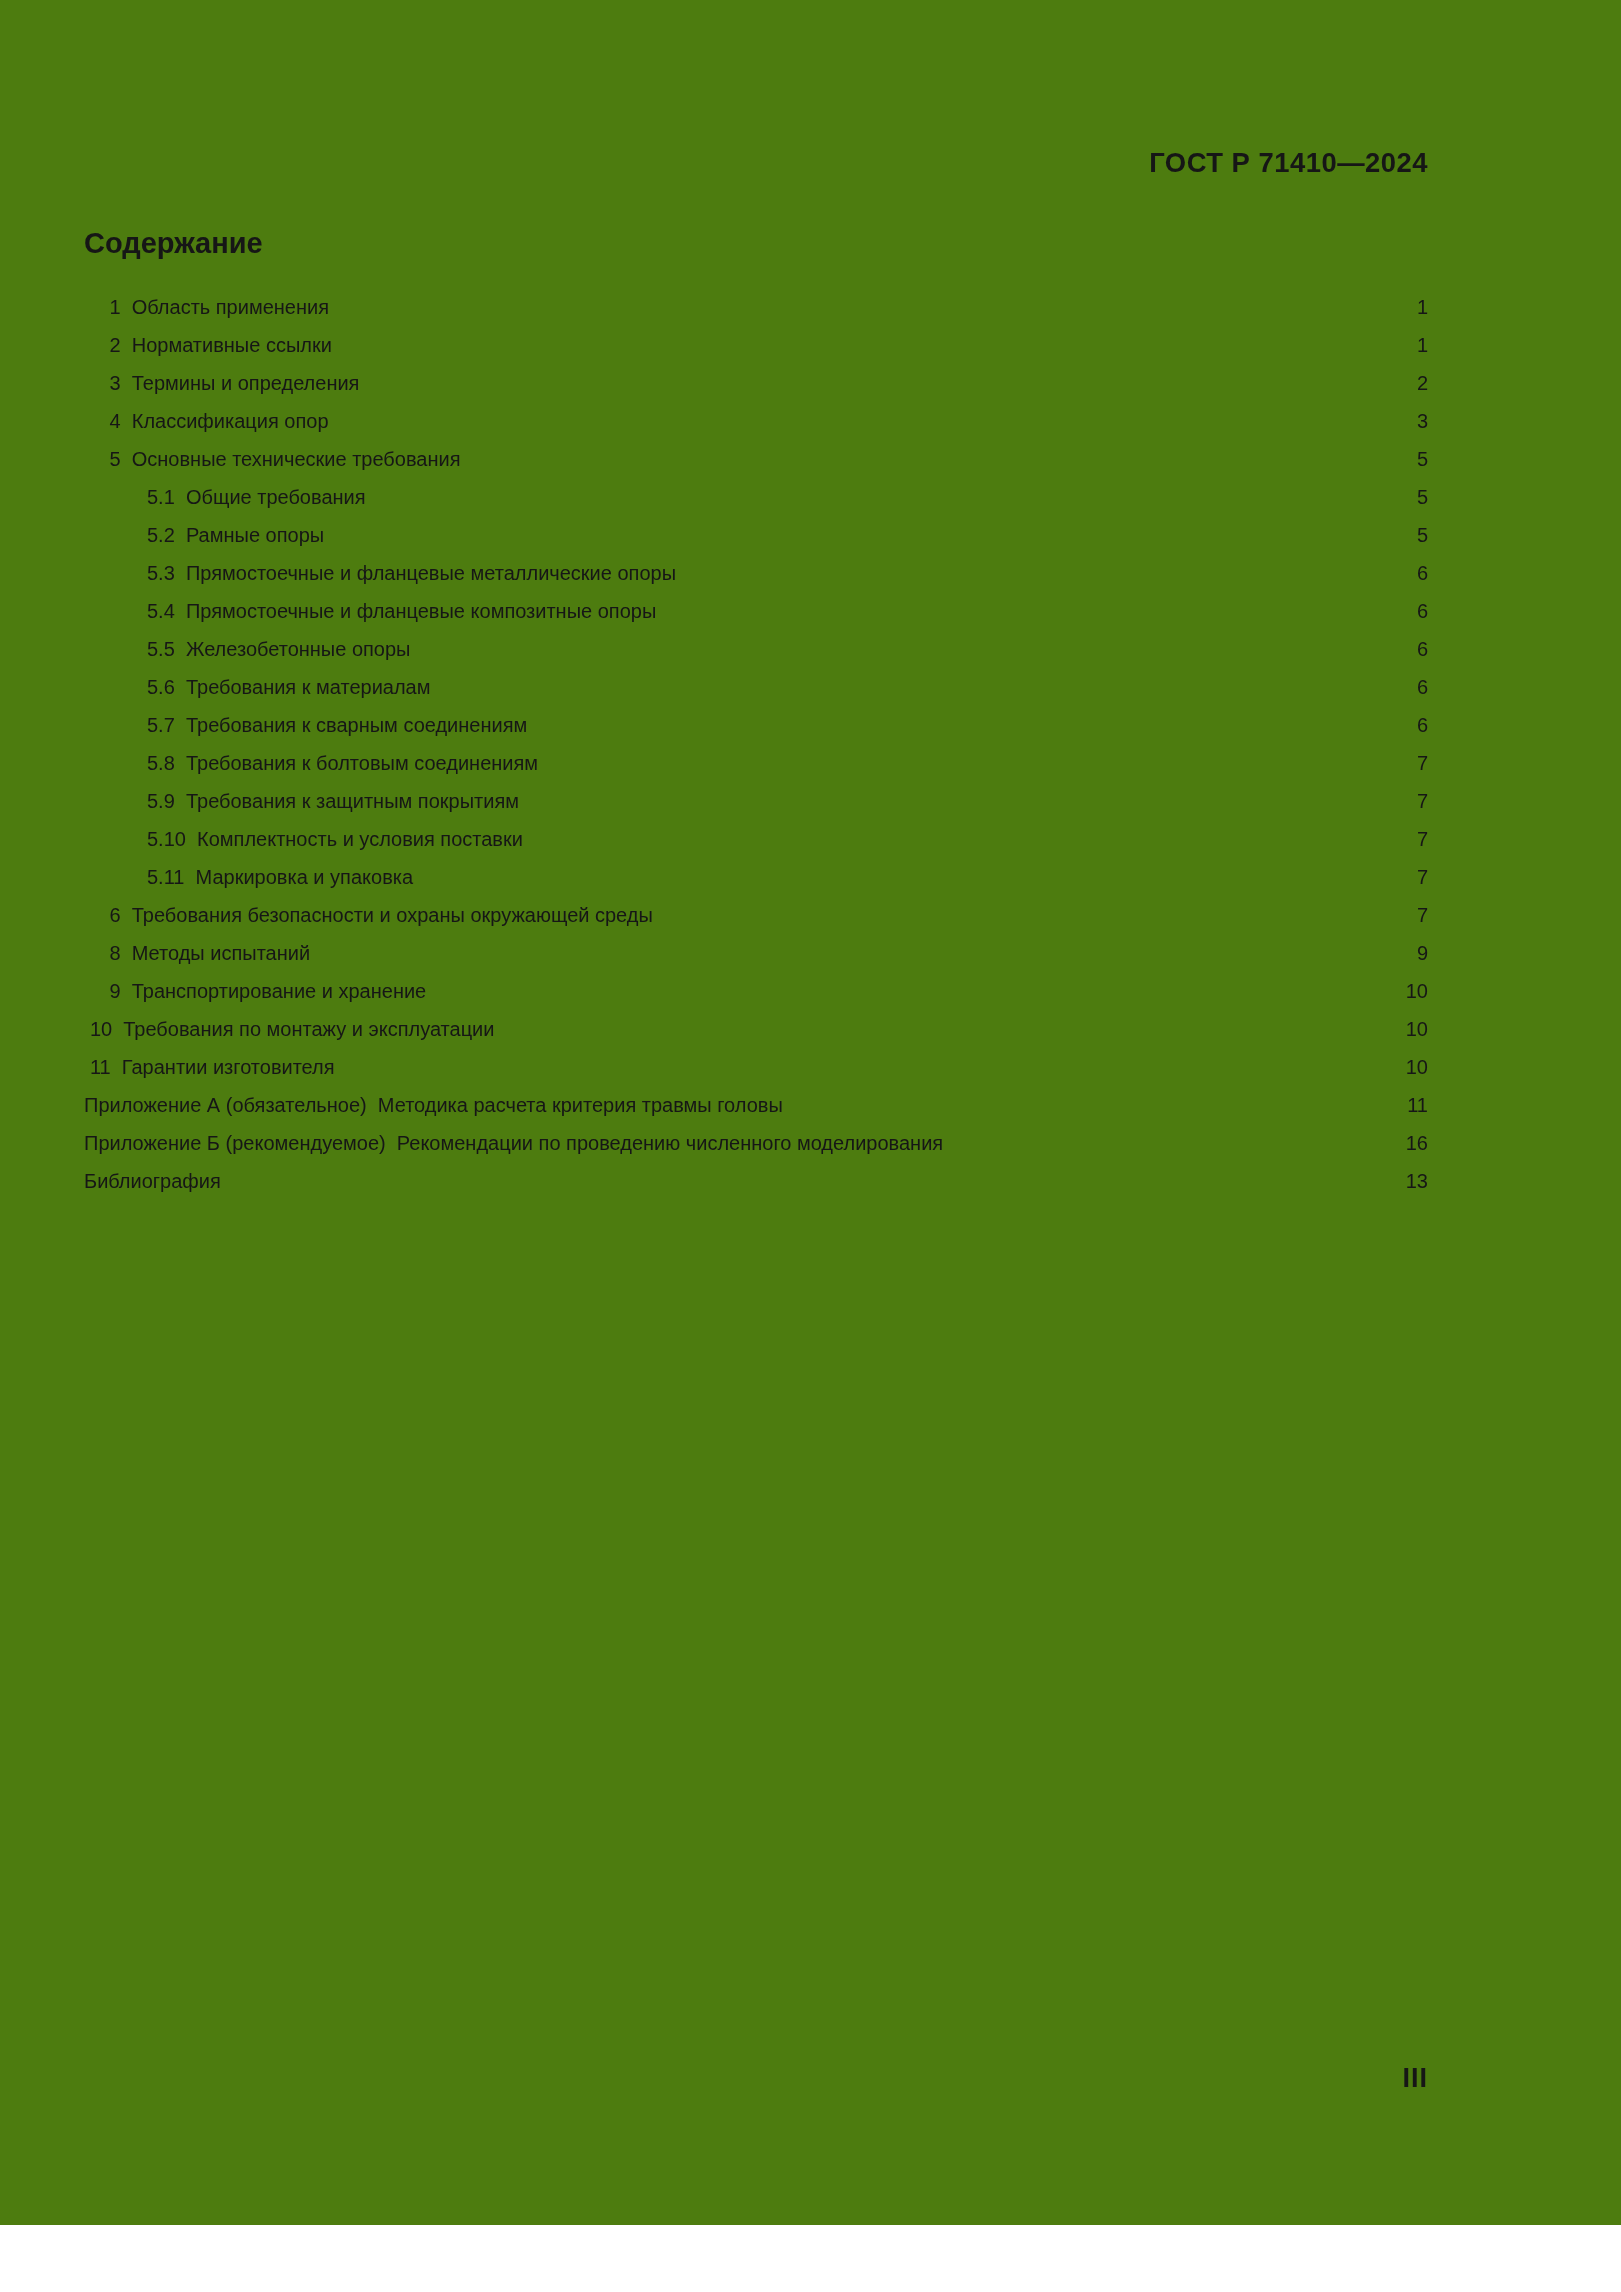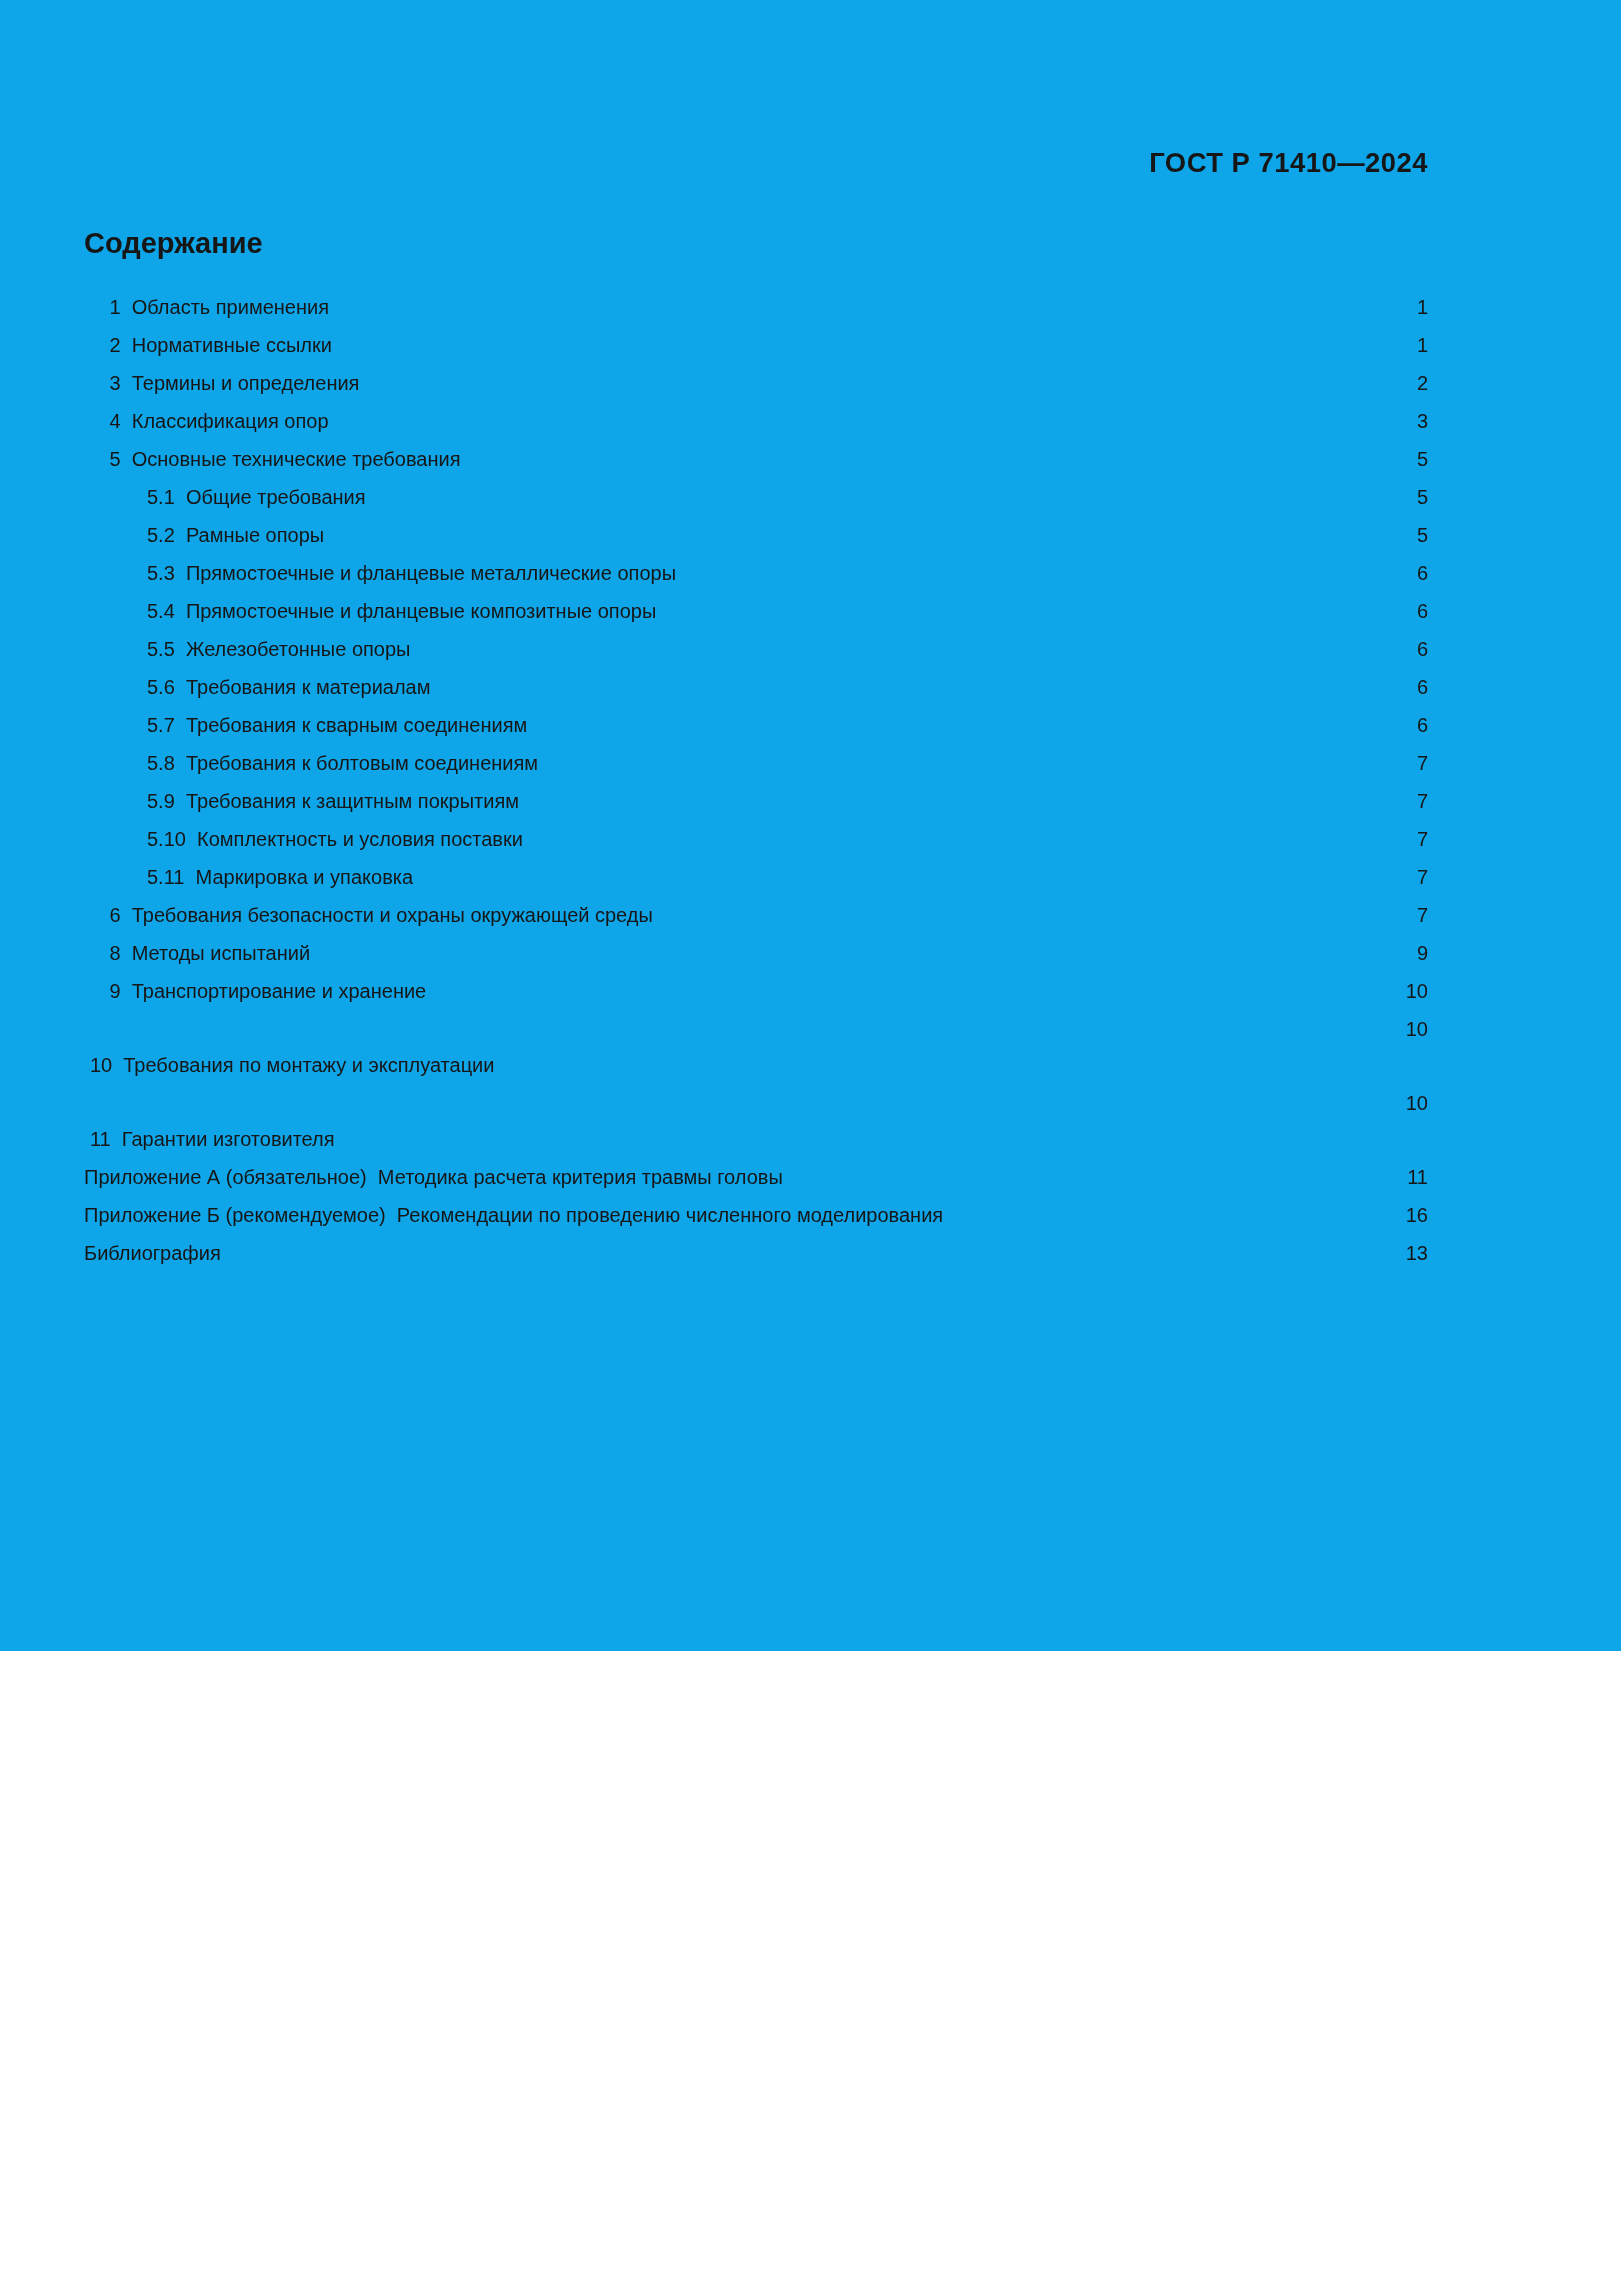--- a/index.html
+++ b/index.html
@@ -3,22 +3,22 @@
 <meta charset="utf-8">
 <style>
   html, body {
     margin: 0;
     padding: 0;
     background: #ffffff;
   }
   .page {
     position: relative;
     width: 1621px;
-    height: 1651px;
-    background: #0ea5e9;
+    height: 2225px;
+    background: #4d7c0f;
     font-family: "Liberation Sans", sans-serif;
     color: #161616;
     overflow: hidden;
   }
   .doc-code {
     position: absolute;
     top: 147px;
     left: 84px;
     right: 193px;
     text-align: right;
@@ -48,21 +48,21 @@
     display: flex;
     align-items: flex-start;
     line-height: 38px;
     font-size: 20px;
   }
   .toc-label {
     white-space: pre;
     flex: 0 0 auto;
   }
   .lv1  { padding-left: 25.5px; }
-  .lv1w { padding-left: 5.9px; margin-top: 36px;  }
+  .lv1w { padding-left: 5.9px;  }
   .lv2  { padding-left: 63px; }
   .lv0  { padding-left: 0;    }
   .leader {
     flex: 1 1 auto;
     min-width: 17.6px;
     margin-left: 6.9px;
     margin-right: 3.9px;
     background-image: radial-gradient(circle, #1c1c1c 1.8px, transparent 2.2px);
     background-size: 15px 5.9px;
     background-repeat: repeat-x;

